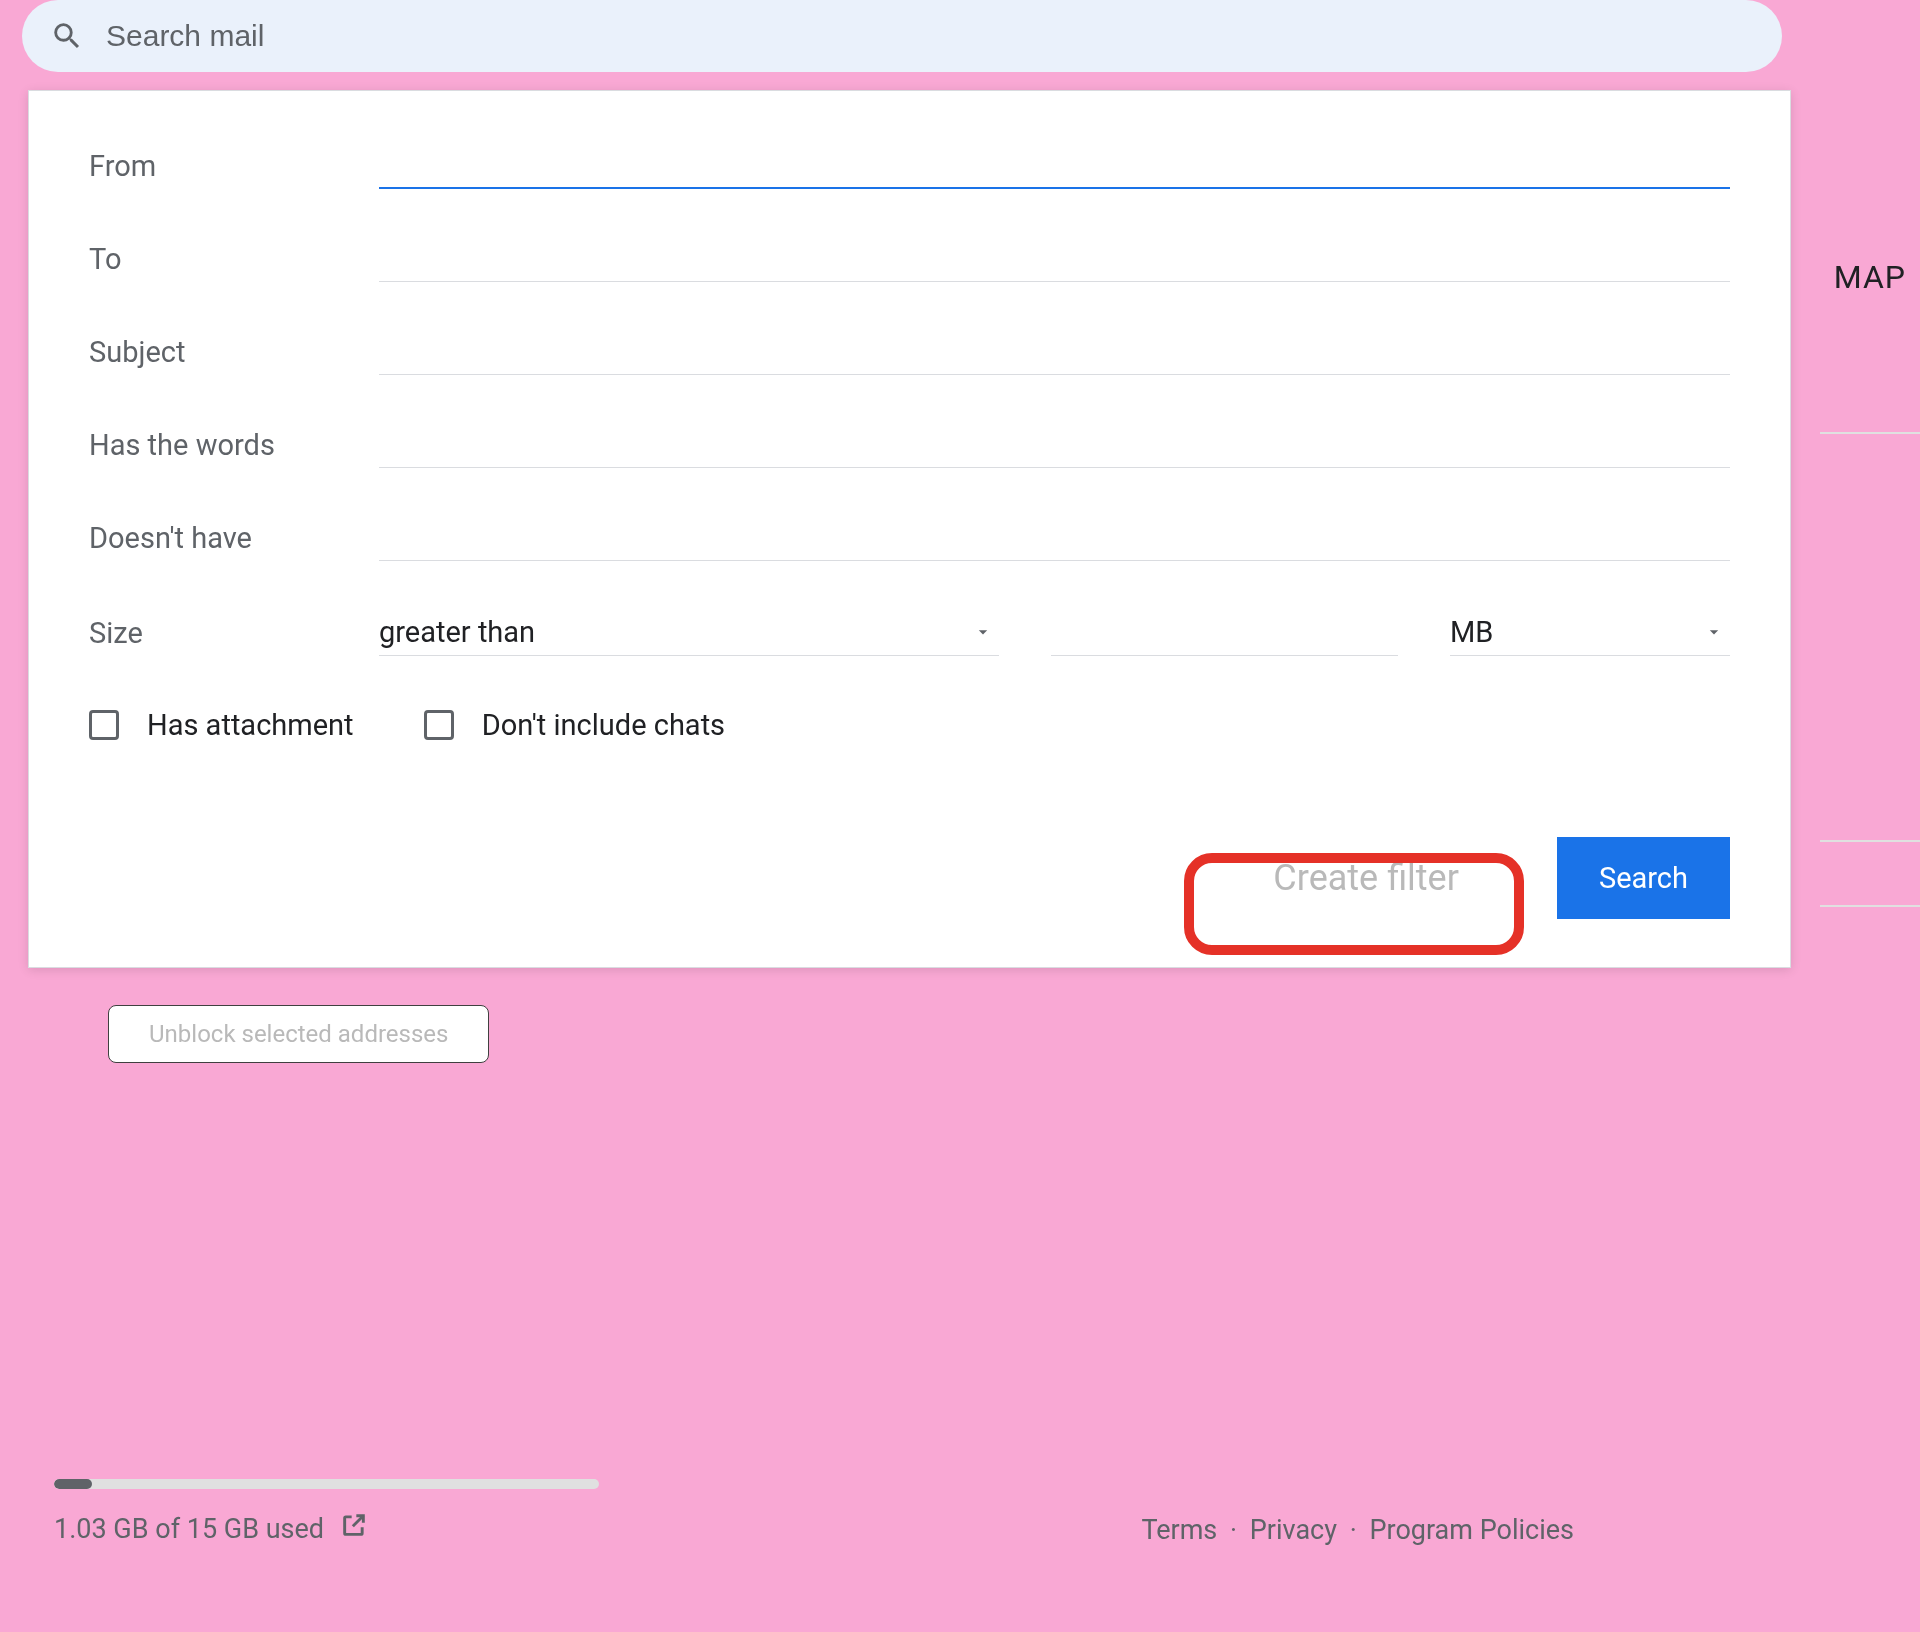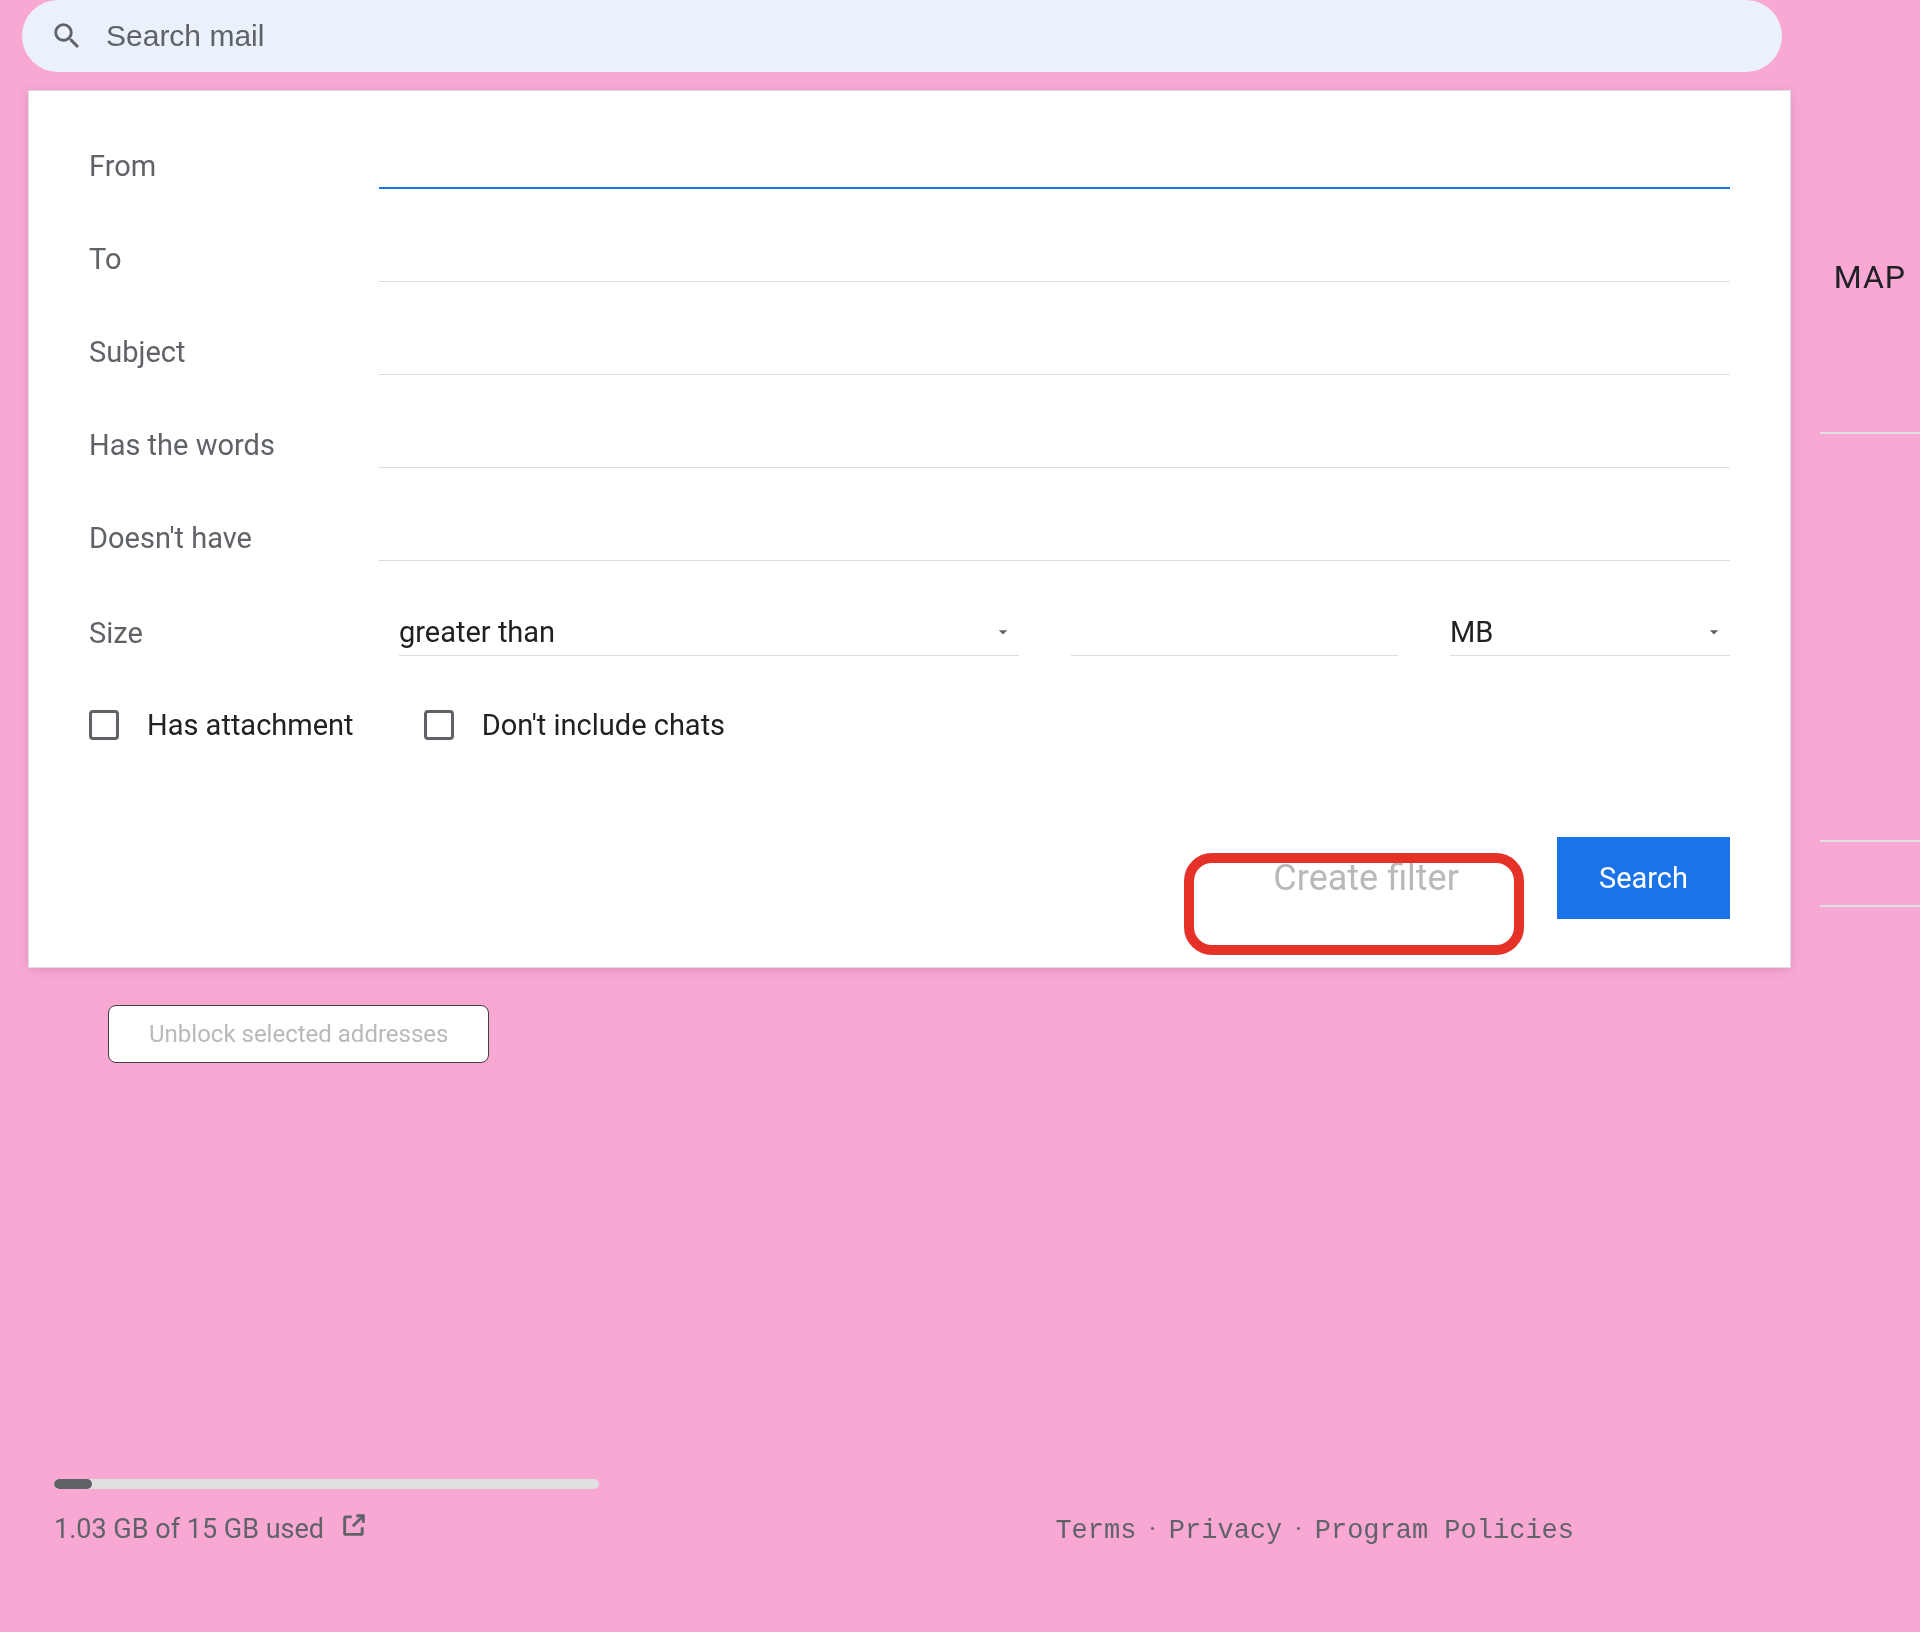--- a/index.html
+++ b/index.html
@@ -108,21 +108,20 @@
     margin-bottom: 48px;
   }
   .select-wrap {
     position: relative;
     border-bottom: 1px solid #dadce0;
     padding: 6px 40px 6px 0;
     font-size: 29px;
     color: #202124;
     display:flex;
     align-items:center;
-    margin-left:20px;
   }
   .select-comp { width: 620px; }
   .select-unit { width: 280px; margin-left: auto; }
   .size-value {
     width: 380px;
     margin: 0 52px;
   }
   .caret {
     position:absolute;
     right: 6px;
@@ -237,21 +236,21 @@
     gap:16px;
   }
   .ext-icon svg { width:28px; height:28px; fill:none; stroke:#5f6368; stroke-width:2.5; }
 
   .policies {
     font-size: 27px;
     color: #5f6368;
     margin-right: 300px;
   }
   .policies span.sep { margin: 0 6px; }
-  .policies a { color:#5f6368; text-decoration:none;font-family:Liberation Mono, monospace; }
+  .policies a { color:#5f6368; text-decoration:none; }
 
 </style>
 </head>
 <body>
 
 <div class="viewport">
 
   <div class="search-bar-wrap">
     <span class="search-icon">
       <svg viewBox="0 0 24 24">

